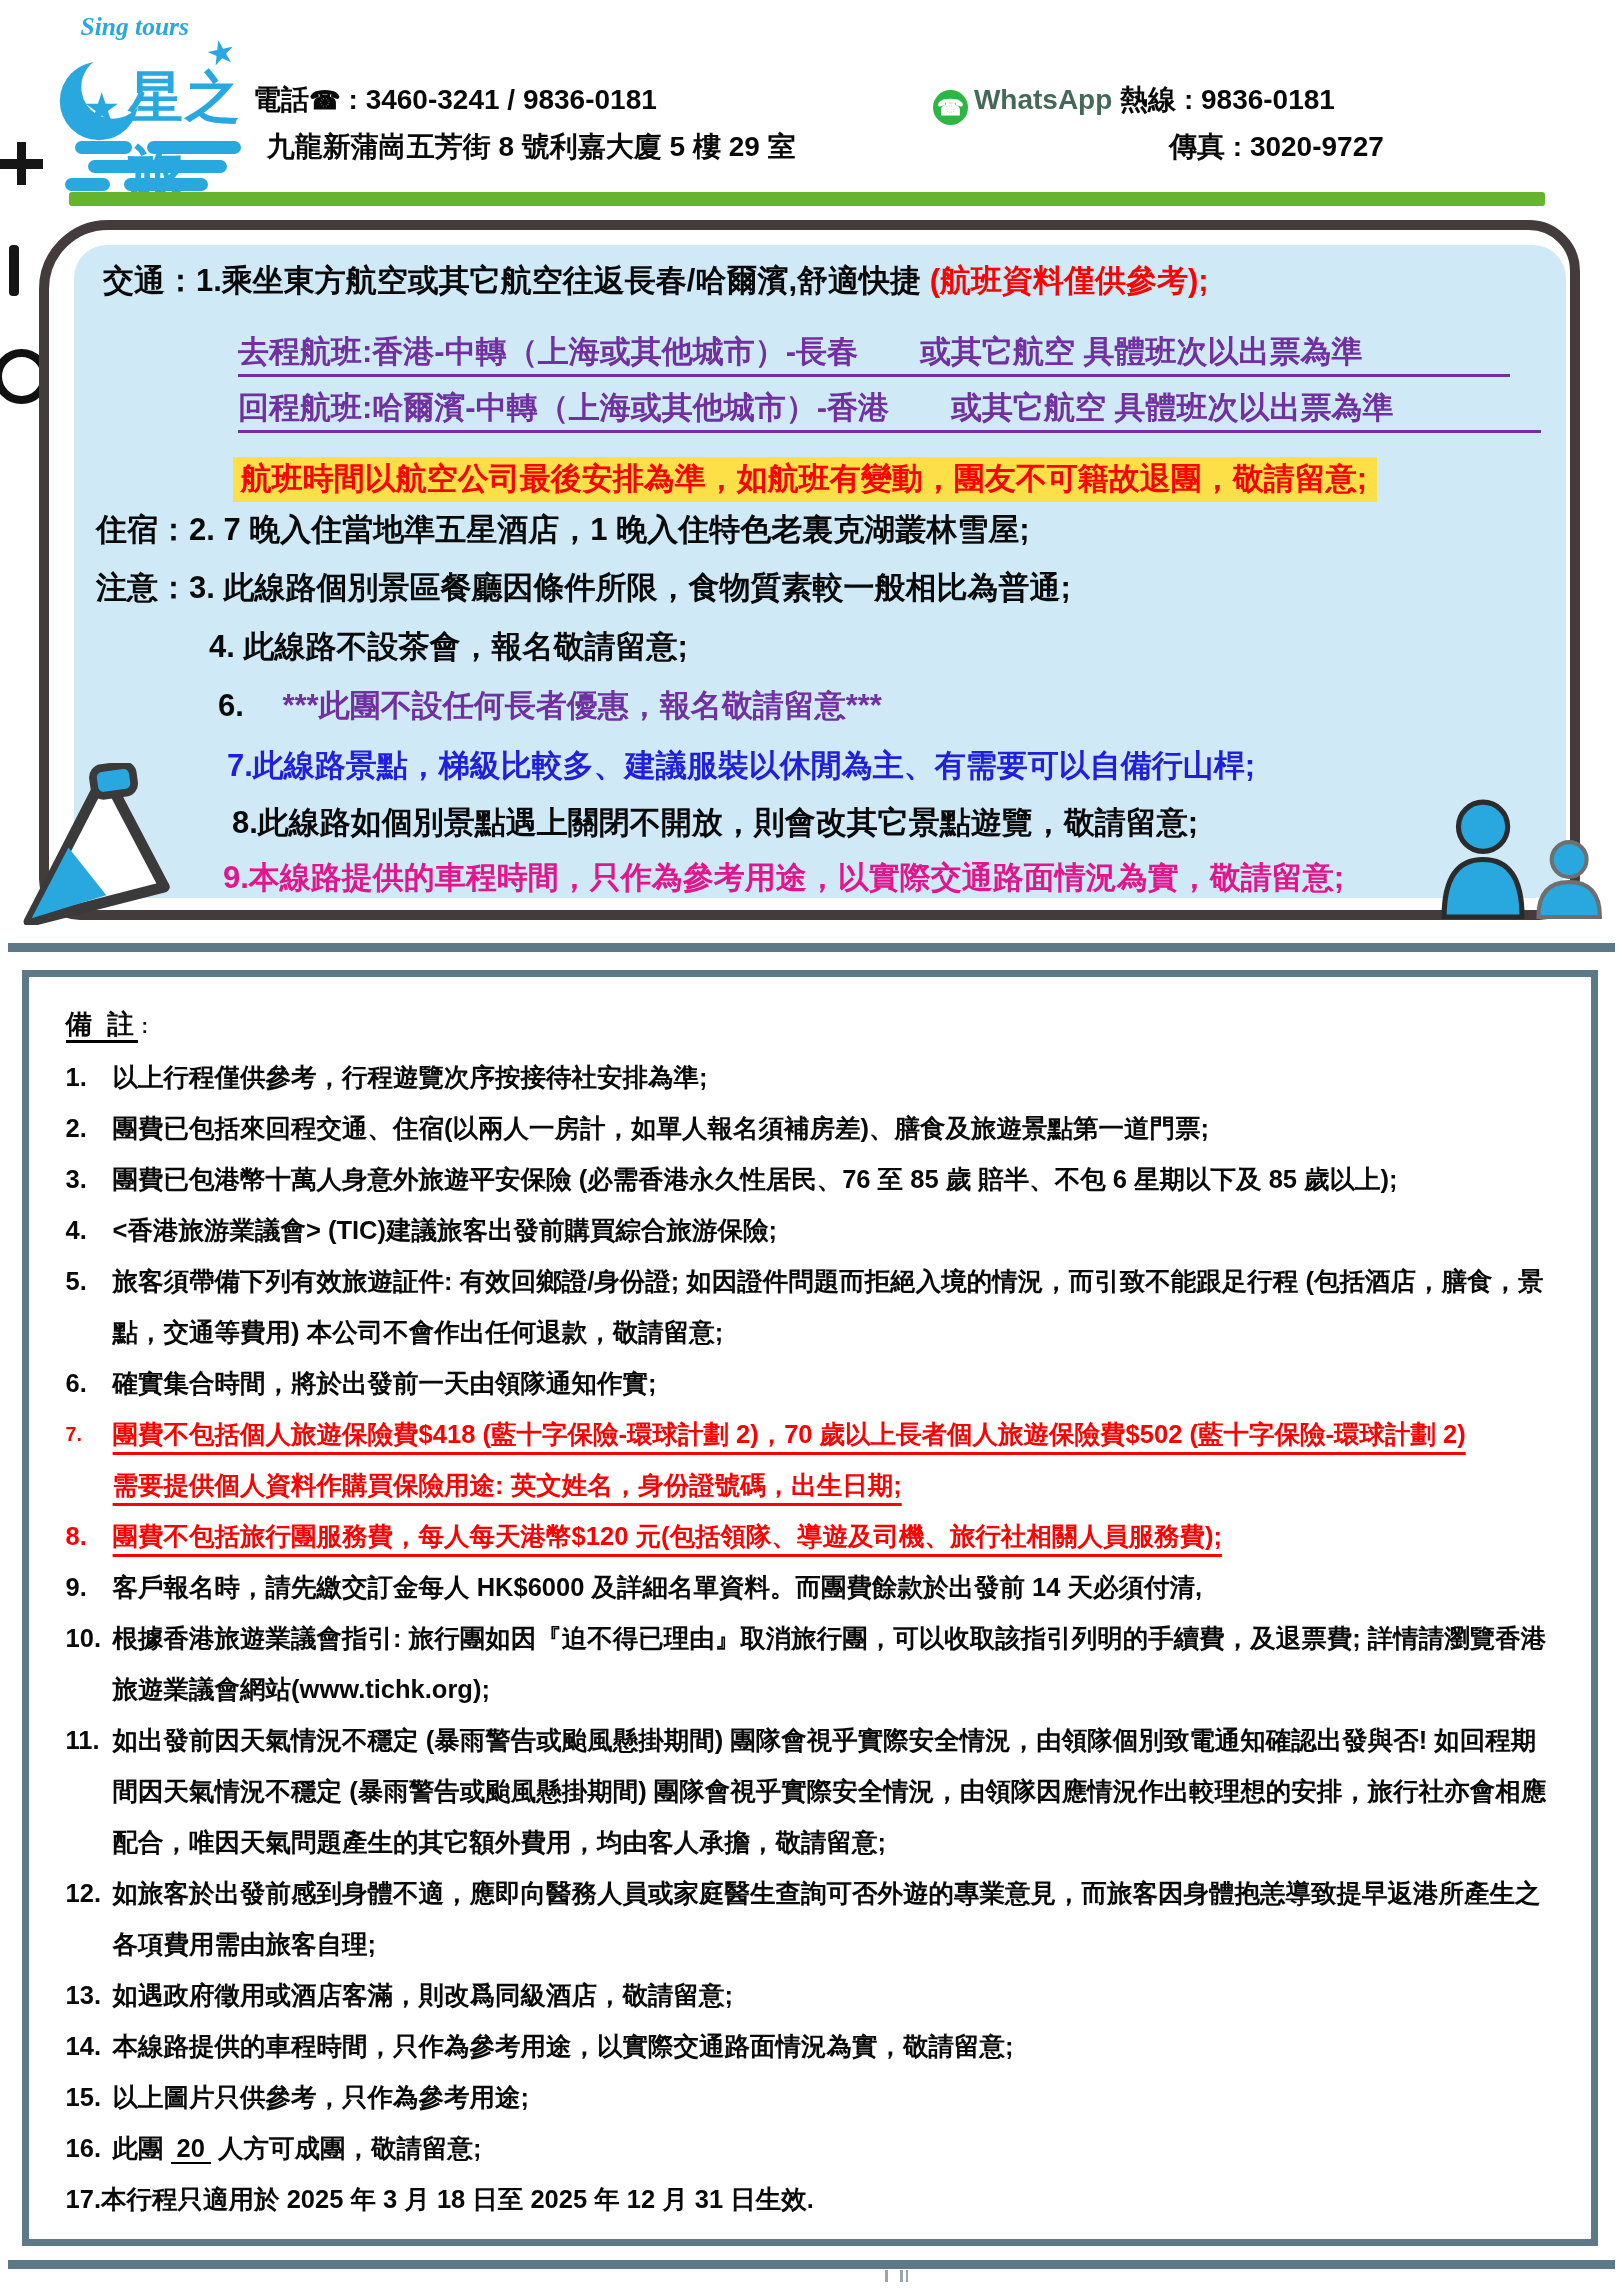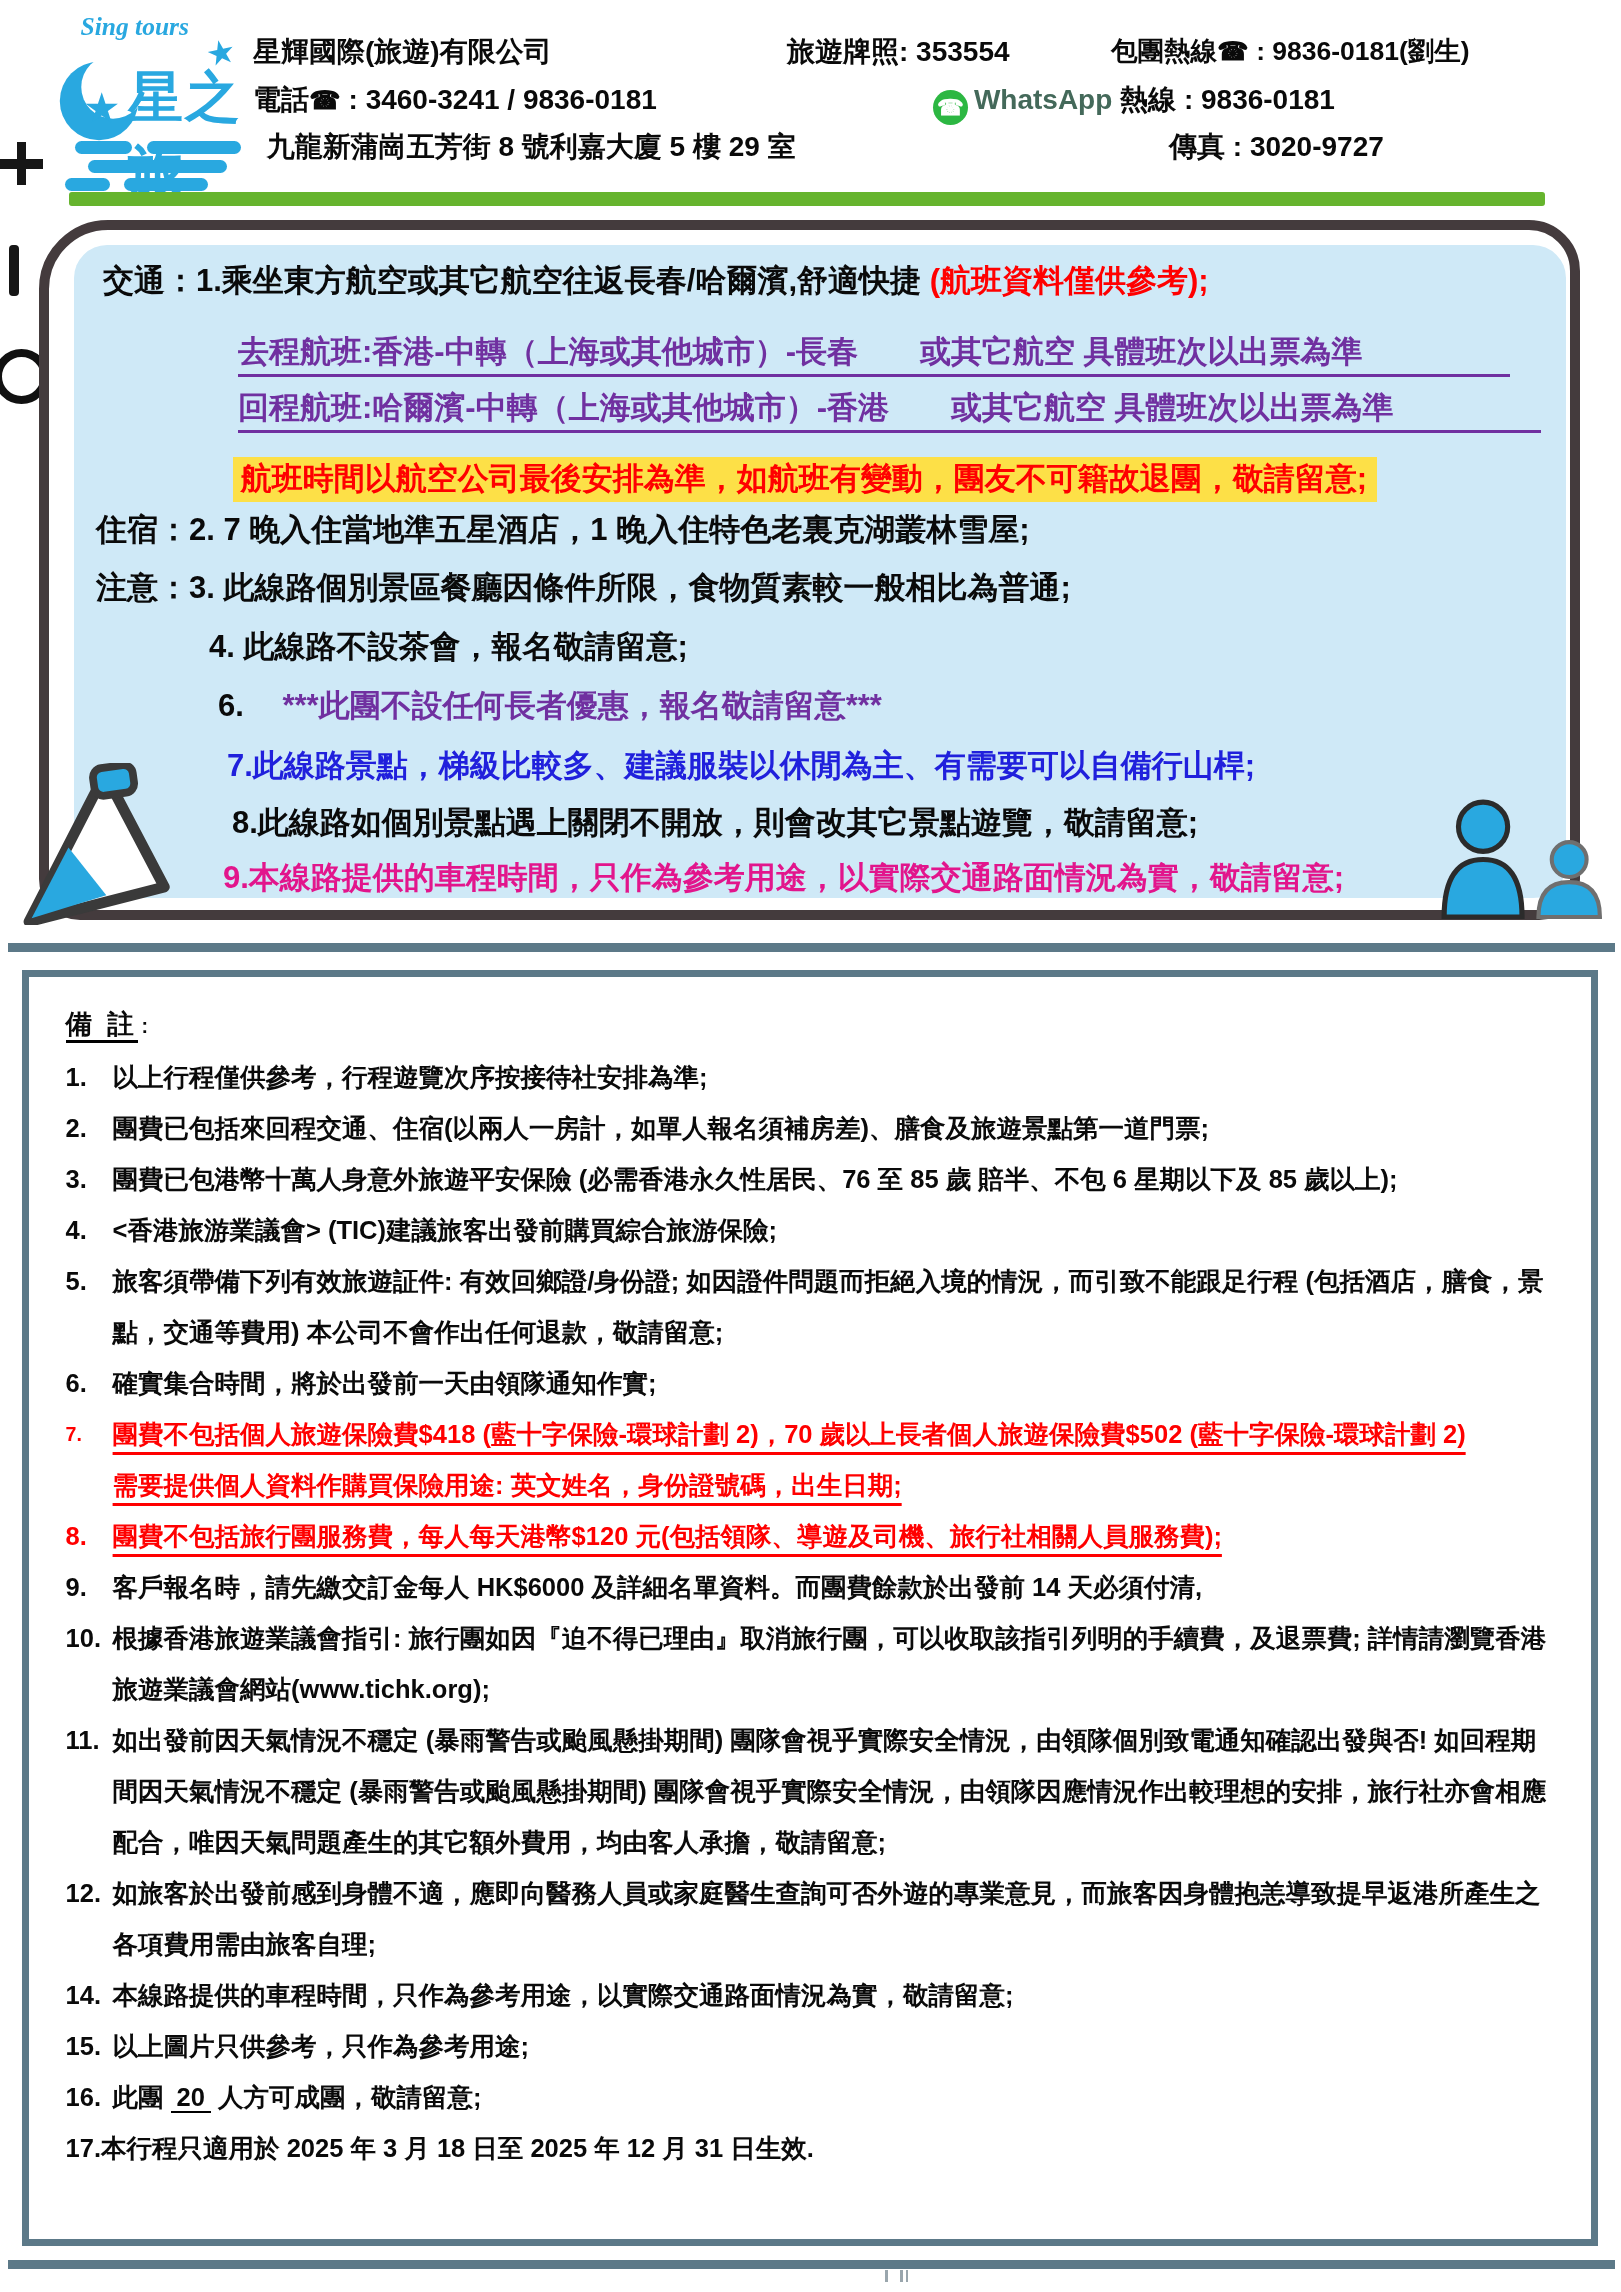--- a/index.html
+++ b/index.html
@@ -100,25 +100,20 @@
     </svg>
     <div class="brand-zh">星之旅</div>
     <div class="lbar lb1"></div>
     <div class="lbar lb2"></div>
     <div class="lbar lb3"></div>
     <div class="lbar lb4"></div>
     <div class="lbar lb5"></div>
   </div>
 
   <div class="abs hinfo">
-    <div class="hrow hr1">
-      <span class="hspan company">星輝國際(旅遊)有限公司</span>
-      <span class="hspan license">旅遊牌照: 353554</span>
-      <span class="hspan hotline"><span>包團熱線</span><span class="tel-glyph">☎</span><span> : 9836-0181(劉生)</span></span>
-    </div>
     <div class="hrow hr2">
       <span class="hspan phone"><span>電話</span><span class="tel-glyph">☎</span><span> : 3460-3241 / 9836-0181</span></span>
       <span class="hspan wagroup"><span class="wa-icon"><span>☎</span></span><span class="wa-brand">WhatsApp</span><span> 熱線 : 9836-0181</span></span>
     </div>
     <div class="hrow hr3">
       <span class="hspan address">九龍新蒲崗五芳街 8 號利嘉大廈 5 樓 29 室</span>
       <span class="hspan fax">傳真 : 3020-9727</span>
     </div>
   </div>
 
@@ -212,20 +207,24 @@
       </div>
     <div class="ritem">
         <div class="rnum">11.</div>
         <div class="rtext">如出發前因天氣情況不穩定 (暴雨警告或颱風懸掛期間) 團隊會視乎實際安全情況，由領隊個別致電通知確認出發與否! 如回程期間因天氣情況不穩定 (暴雨警告或颱風懸掛期間) 團隊會視乎實際安全情況，由領隊因應情況作出較理想的安排，旅行社亦會相應配合，唯因天氣問題產生的其它額外費用，均由客人承擔，敬請留意;</div>
       </div>
     <div class="ritem">
         <div class="rnum">12.</div>
         <div class="rtext">如旅客於出發前感到身體不適，應即向醫務人員或家庭醫生查詢可否外遊的專業意見，而旅客因身體抱恙導致提早返港所產生之各項費用需由旅客自理;</div>
       </div>
     <div class="ritem">
+        <div class="rnum">13.</div>
+        <div class="rtext">如遇政府徵用或酒店客滿，則改爲同級酒店，敬請留意;</div>
+      </div>
+    <div class="ritem">
         <div class="rnum">14.</div>
         <div class="rtext">本線路提供的車程時間，只作為參考用途，以實際交通路面情況為實，敬請留意;</div>
       </div>
     <div class="ritem">
         <div class="rnum">15.</div>
         <div class="rtext">以上圖片只供參考，只作為參考用途;</div>
       </div>
 
     <div class="ritem">
       <div class="rnum">16.</div>

